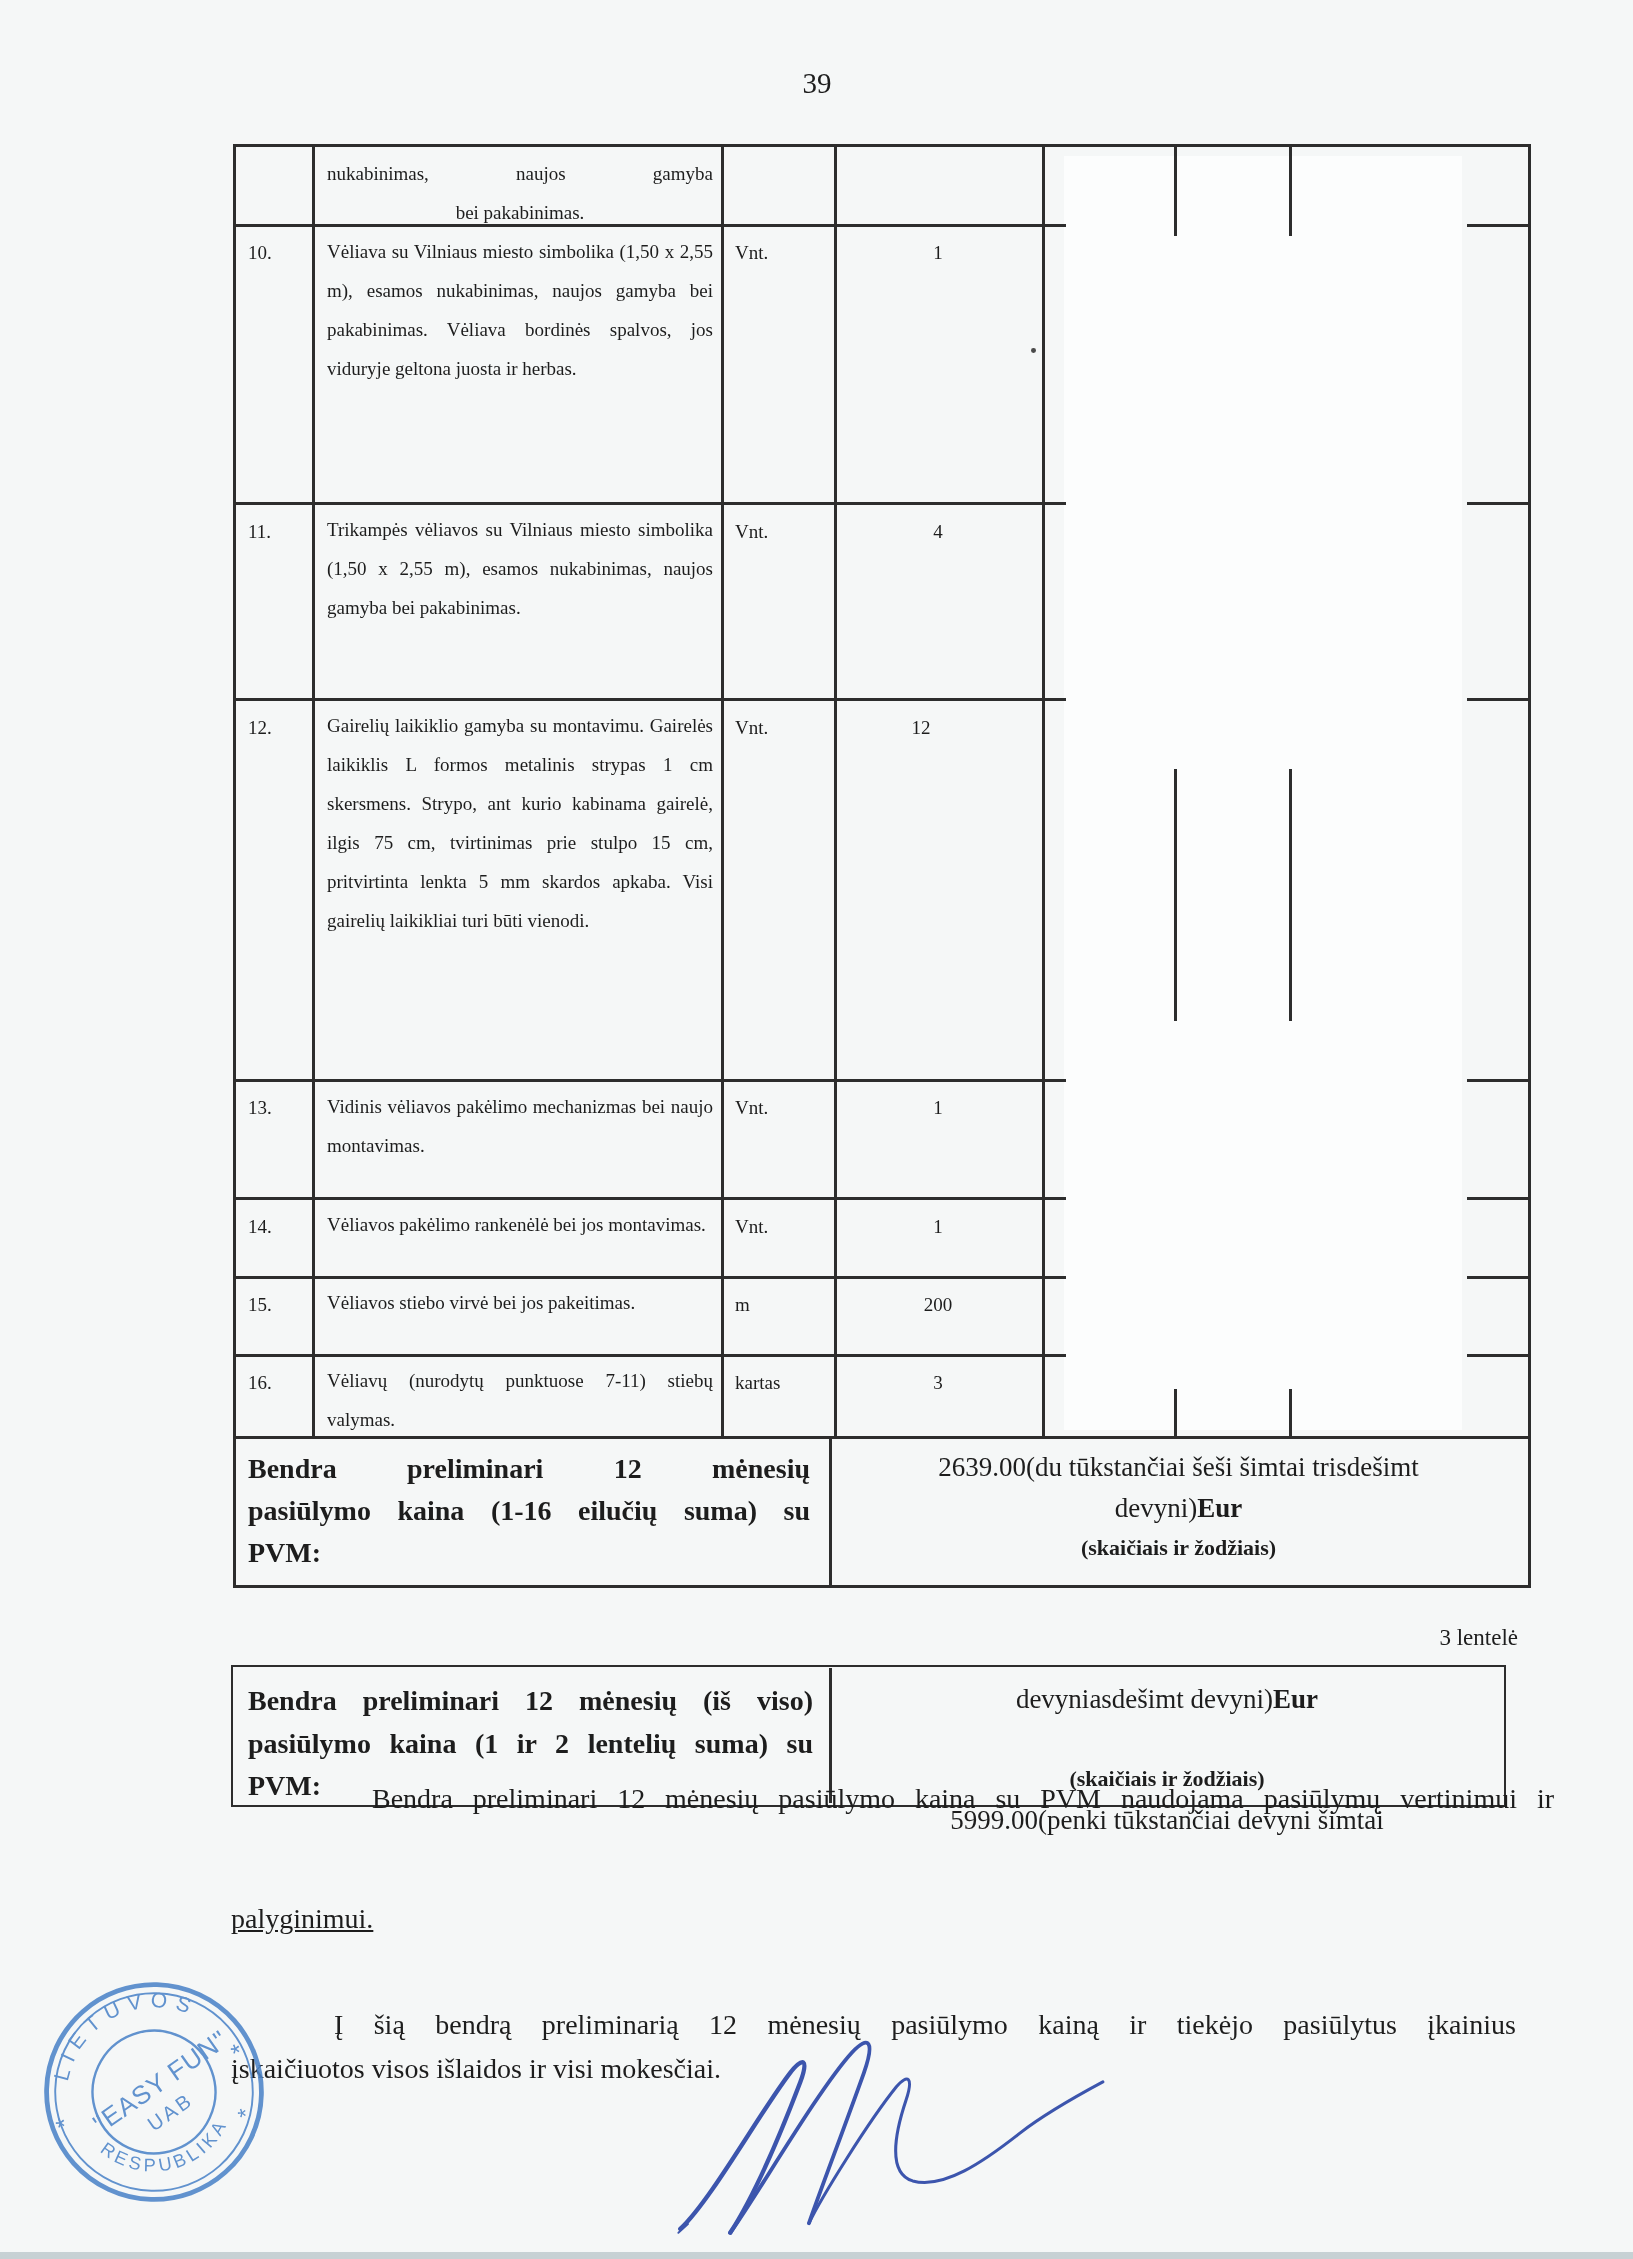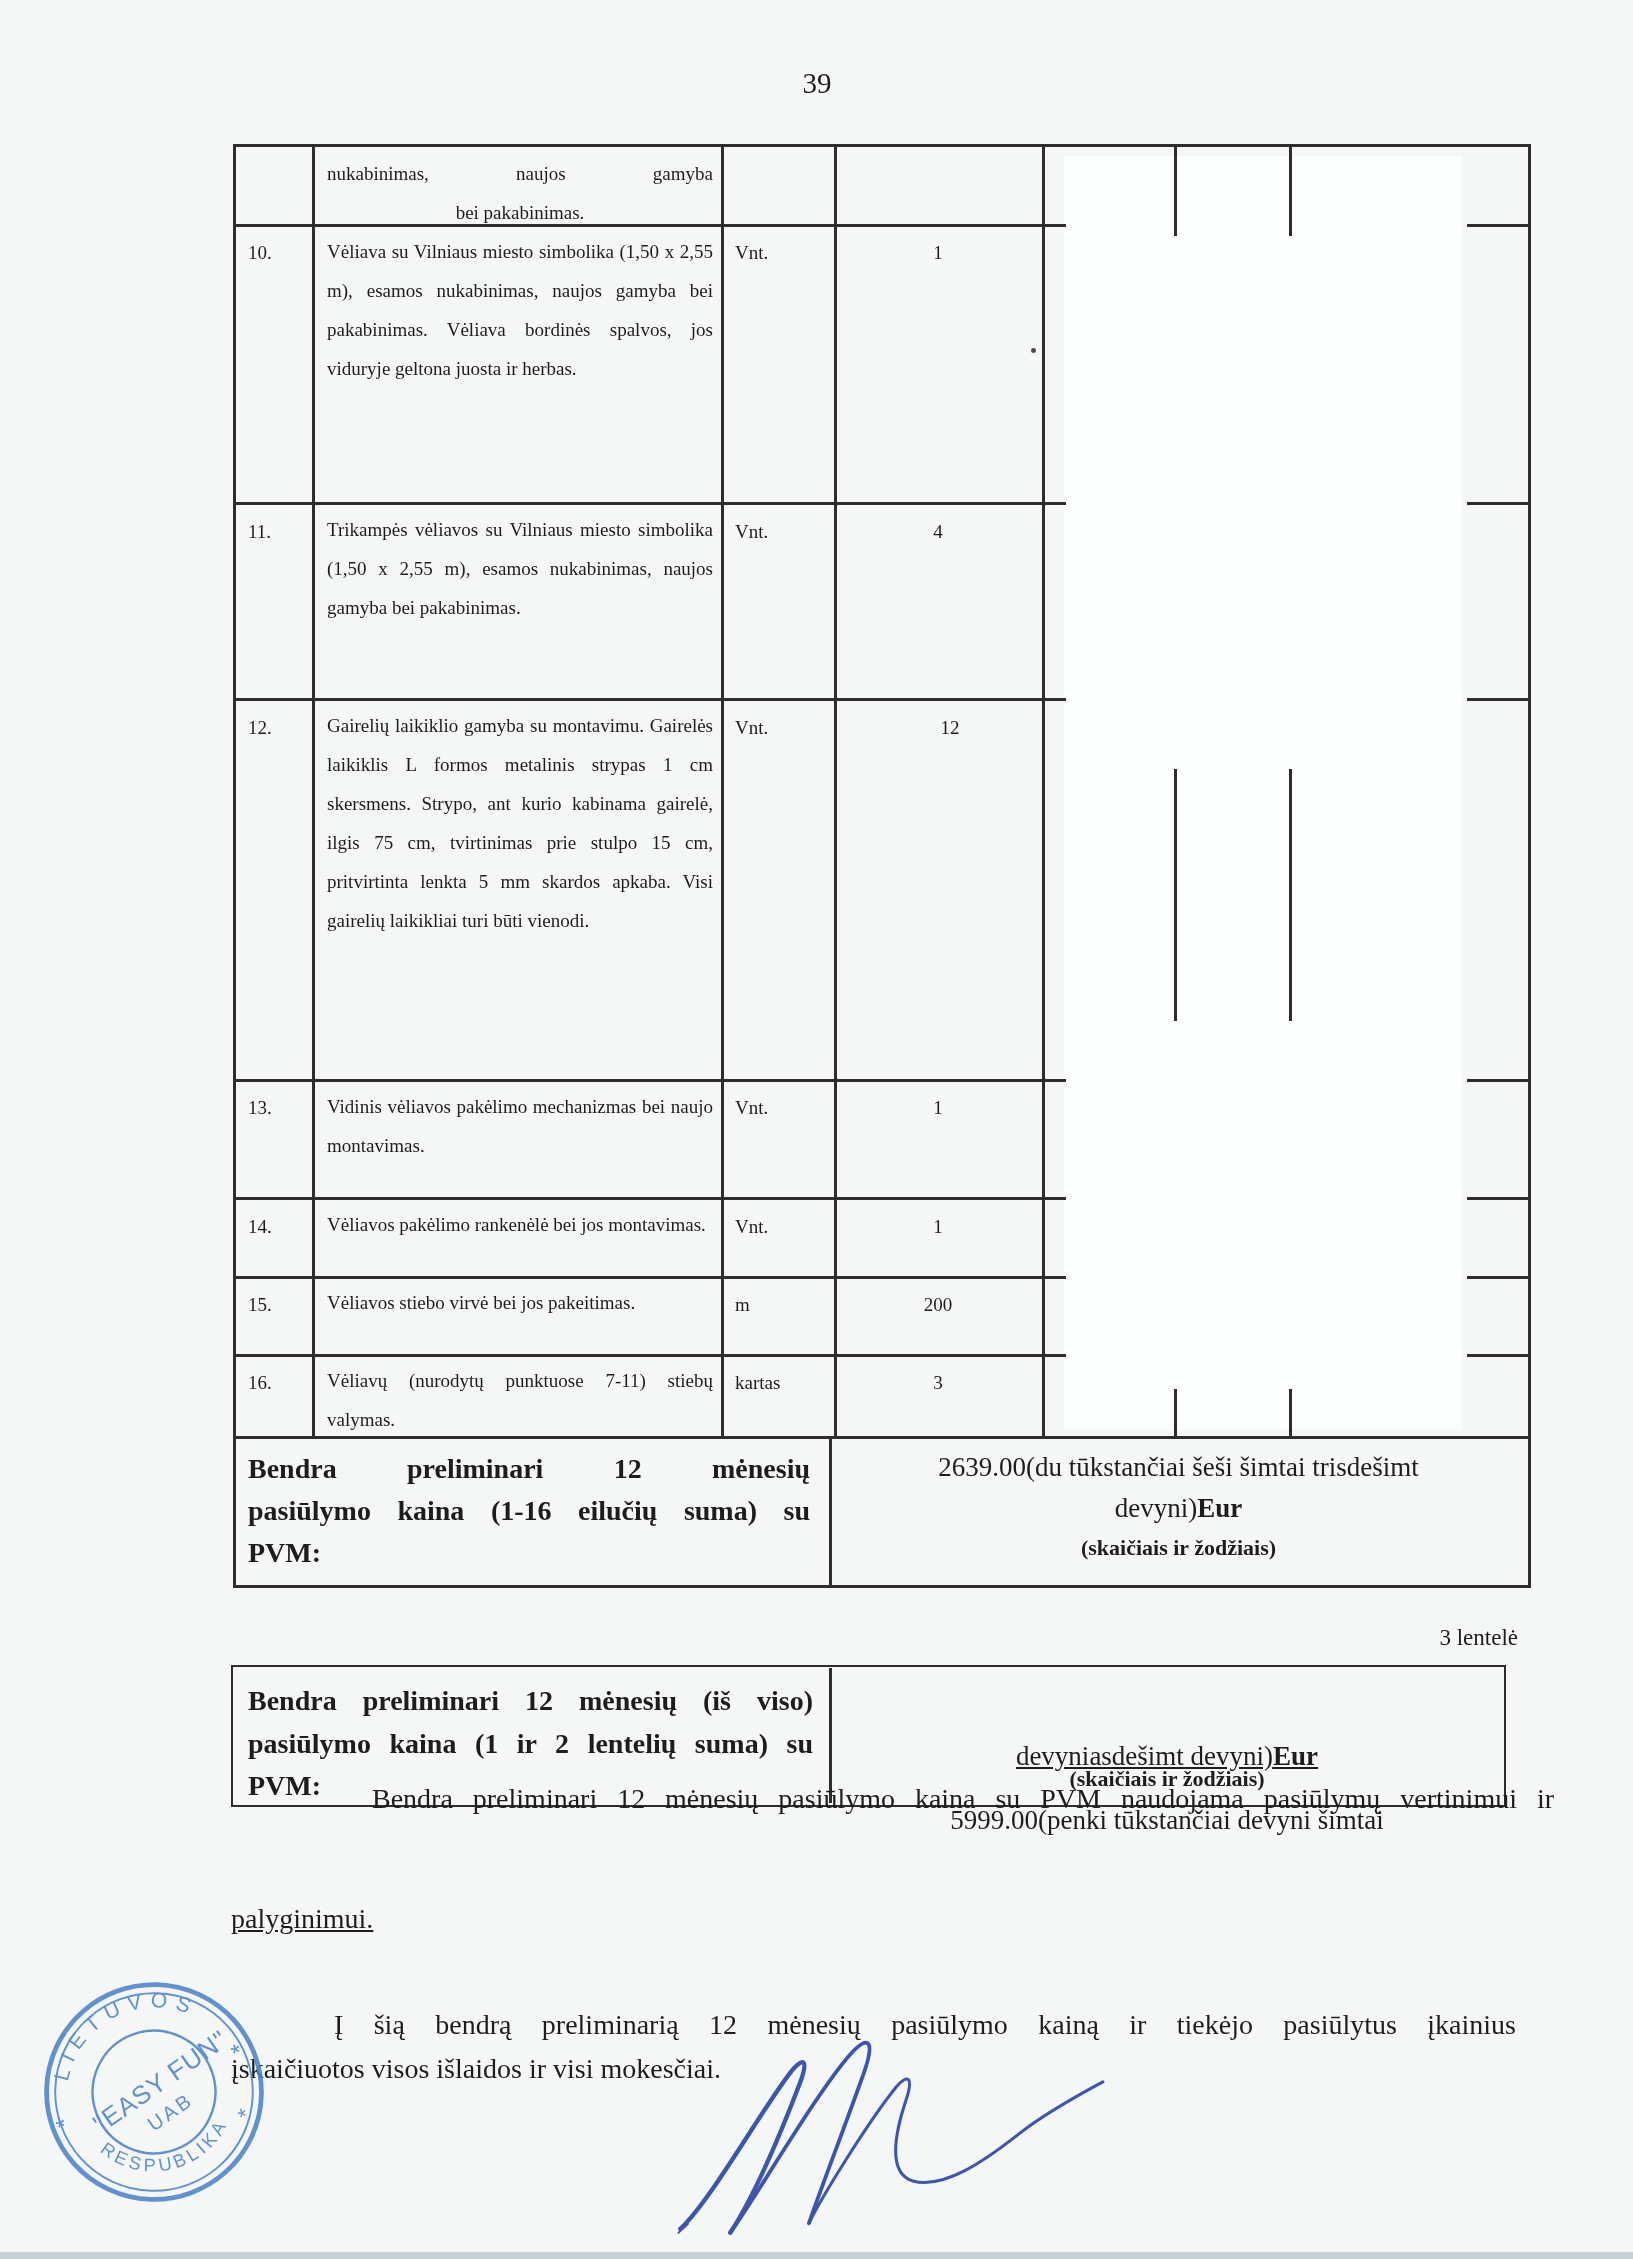--- a/index.html
+++ b/index.html
@@ -78,21 +78,21 @@
   <div class="txt qty" style="left:834px;top:233px;width:208px;">1</div>
 
   <div class="txt" style="left:248px;top:512px;width:58px;">11.</div>
   <div class="txt desc" style="left:327px;top:510px;width:386px;">Trikampės vėliavos su Vilniaus miesto simbolika (1,50 x 2,55 m), esamos nukabinimas, naujos gamyba bei pakabinimas.</div>
   <div class="txt" style="left:735px;top:512px;width:96px;">Vnt.</div>
   <div class="txt qty" style="left:834px;top:512px;width:208px;">4</div>
 
   <div class="txt" style="left:248px;top:708px;width:58px;">12.</div>
   <div class="txt desc" style="left:327px;top:706px;width:386px;">Gairelių laikiklio gamyba su montavimu. Gairelės laikiklis L formos metalinis strypas 1 cm skersmens. Strypo, ant kurio kabinama gairelė, ilgis 75 cm, tvirtinimas prie stulpo 15 cm, pritvirtinta lenkta 5 mm skardos apkaba. Visi gairelių laikikliai turi būti vienodi.</div>
   <div class="txt" style="left:735px;top:708px;width:96px;">Vnt.</div>
-  <div class="txt qty" style="left:834px;top:708px;width:232px;">12</div>
+  <div class="txt qty" style="left:805px;top:708px;width:232px;">12</div>
 
   <div class="txt" style="left:248px;top:1088px;width:58px;">13.</div>
   <div class="txt desc" style="left:327px;top:1087px;width:386px;">Vidinis vėliavos pakėlimo mechanizmas bei naujo montavimas.</div>
   <div class="txt" style="left:735px;top:1088px;width:96px;">Vnt.</div>
   <div class="txt qty" style="left:834px;top:1088px;width:208px;">1</div>
 
   <div class="txt" style="left:248px;top:1207px;width:58px;">14.</div>
   <div class="txt desc" style="left:327px;top:1205px;width:386px;">Vėliavos pakėlimo rankenėlė bei jos montavimas.</div>
   <div class="txt" style="left:735px;top:1207px;width:96px;">Vnt.</div>
   <div class="txt qty" style="left:834px;top:1207px;width:208px;">1</div>
@@ -115,21 +115,21 @@
   <div class="note" style="left:836px;top:1535px;width:685px;">(skaičiais ir žodžiais)</div>
 
   <div class="caption" style="left:1326px;top:1625px;width:192px;">3 lentelė</div>
 
   <div class="t3box" style="left:231px;top:1665px;width:1271px;height:138px;"></div>
   <i class="vl" style="left:829px;top:1668px;height:135px;"></i>
   <div class="sumlbl jl" style="left:248px;top:1680px;width:565px;">Bendra preliminari 12 mėnesių (iš viso)</div>
   <div class="sumlbl jl" style="left:248px;top:1723px;width:565px;">pasiūlymo kaina (1 ir 2 lentelių suma) su</div>
   <div class="sumlbl" style="left:248px;top:1765px;width:565px;">PVM:</div>
   <div class="val" style="left:845px;top:1777px;width:644px;margin-top:23px;">5999.00(penki tūkstančiai devyni šimtai</div>
-  <div class="val" style="left:845px;top:1736px;width:644px;text-decoration:underline;"><span>devyniasdešimt devyni)</span><b>Eur</b></div>
+  <div class="val" style="left:845px;top:1679px;width:644px;"><span>devyniasdešimt devyni)</span><b>Eur</b></div>
   <div class="note" style="left:845px;top:1766px;width:644px;">(skaičiais ir žodžiais)</div>
 
   <div class="para jl" style="left:334px;top:1778px;width:1182px;margin-left:38px;">Bendra preliminari 12 mėnesių pasiūlymo kaina su PVM naudojama pasiūlymų vertinimui ir</div>
   <div class="para" style="left:231px;top:1898px;width:1182px;text-decoration:underline;">palyginimui.</div>
   <div class="para jl" style="left:334px;top:2004px;width:1182px;">Į šią bendrą preliminarią 12 mėnesių pasiūlymo kainą ir tiekėjo pasiūlytus įkainius</div>
   <div class="para" style="left:231px;top:2048px;width:1182px;">įskaičiuotos visos išlaidos ir visi mokesčiai.</div>
 
   <svg class="stampsvg" style="left:37px;top:1975px;" width="234" height="234" viewBox="0 0 244 244">
     <g transform="rotate(-20 122 122)" opacity="0.88">
       <circle cx="122" cy="122" r="112" fill="none" stroke="#4d85c9" stroke-width="5"></circle>

